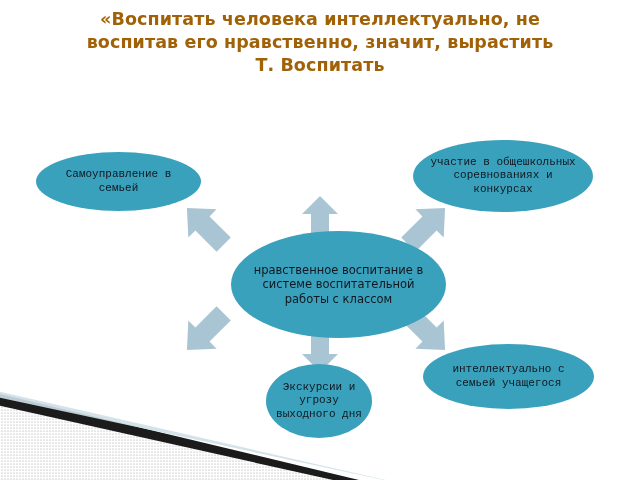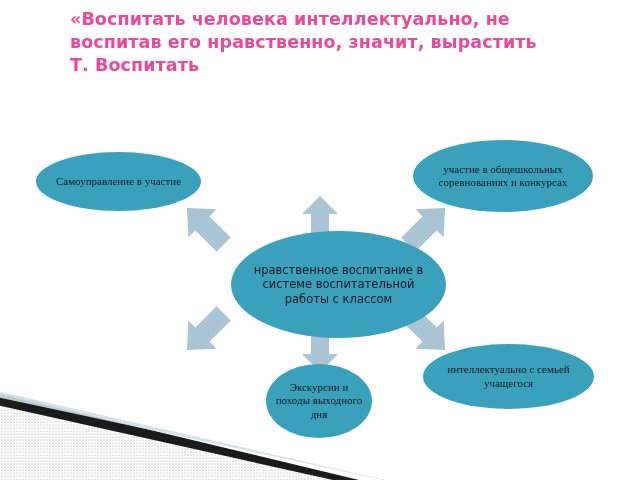--- a/index.html
+++ b/index.html
@@ -20,26 +20,26 @@
     background: #ffffff;
     overflow: hidden;
   }
 
   
   #title-block {
     position: absolute;
     left: 70px;
     top: 8px;
     width: 500px;
-    text-align: left;
+    text-align: center;
     font-family: "DejaVu Sans", sans-serif;
     font-weight: bold;
     font-size: 17.5px;
     line-height: 23px;
-    color: #ec4899;
+    color: #a16207;
     letter-spacing: 0.1px;
   }
   #title-block .tline { display: block; white-space: nowrap; }
   #title-block .author { display: block; }
 
   
   .node {
     position: absolute;
     box-sizing: border-box;
     border-radius: 50%;
@@ -49,21 +49,21 @@
     align-items: center;
     justify-content: center;
     text-align: center;
     padding: 4px 8px;
   }
   .node span {
     display: block;
     width: 100%;
   }
   .serif-node span {
-    font-family: Liberation Serif, serif;
+    font-family: Liberation Mono, monospace;
     font-size: 11px;
     line-height: 13.5px;
   }
   .sans-node span {
     font-family: "DejaVu Sans", sans-serif;
     font-size: 12px;
     line-height: 15px;
   }
 
   #node-center {
@@ -181,34 +181,34 @@
   <div class="arrow" id="arrow-down-right" style="left:398px; top:300px;">
     <svg width="56" height="62" viewBox="0 0 56 62">
       <g transform="rotate(135 28 31)">
         <path d="M28 4 L48 26 L38 26 L38 56 L18 56 L18 26 L8 26 Z" fill="#A9C5D3"></path>
       </g>
     </svg>
   </div>
 
 
   <div class="node serif-node" id="node-topleft">
-    <span>Самоуправление в участие</span>
+    <span>Самоуправление в семьей</span>
   </div>
 
   <div class="node serif-node" id="node-topright">
     <span>участие в общешкольных соревнованиях и конкурсах</span>
   </div>
 
   <div class="node" id="node-center">
     <span>нравственное воспитание в системе воспитательной работы с классом</span>
   </div>
 
 
   <div class="node serif-node" id="node-bottom">
-    <span>Экскурсии и походы выходного дня</span>
+    <span>Экскурсии и угрозу выходного дня</span>
   </div>
 
   <div class="node serif-node" id="node-bottomright">
     <span>интеллектуально с семьей учащегося</span>
   </div>
 
   <div id="corner-band">
     <svg width="420" height="110" viewBox="0 0 420 110">
       <defs>
         <pattern id="dots" width="3" height="3" patternUnits="userSpaceOnUse">

